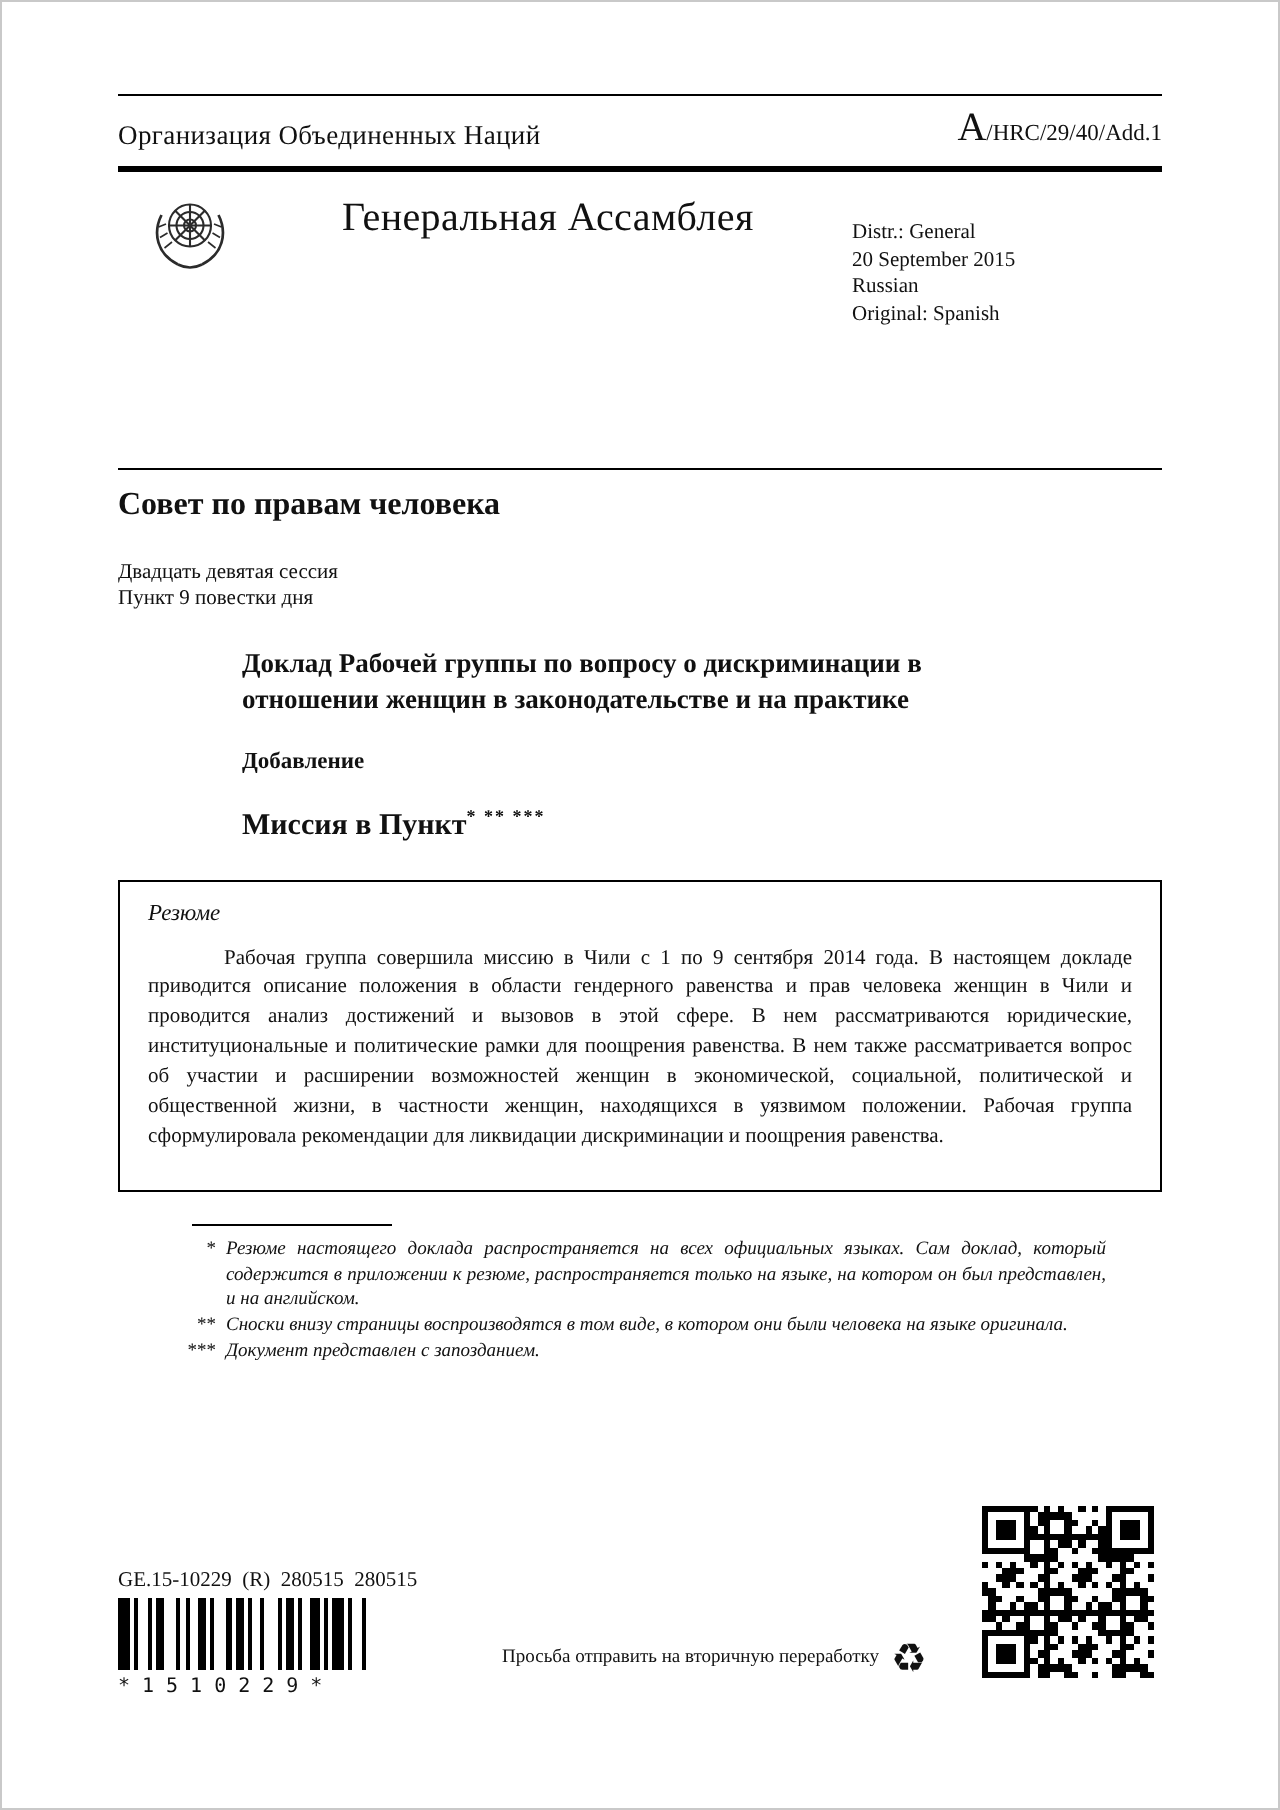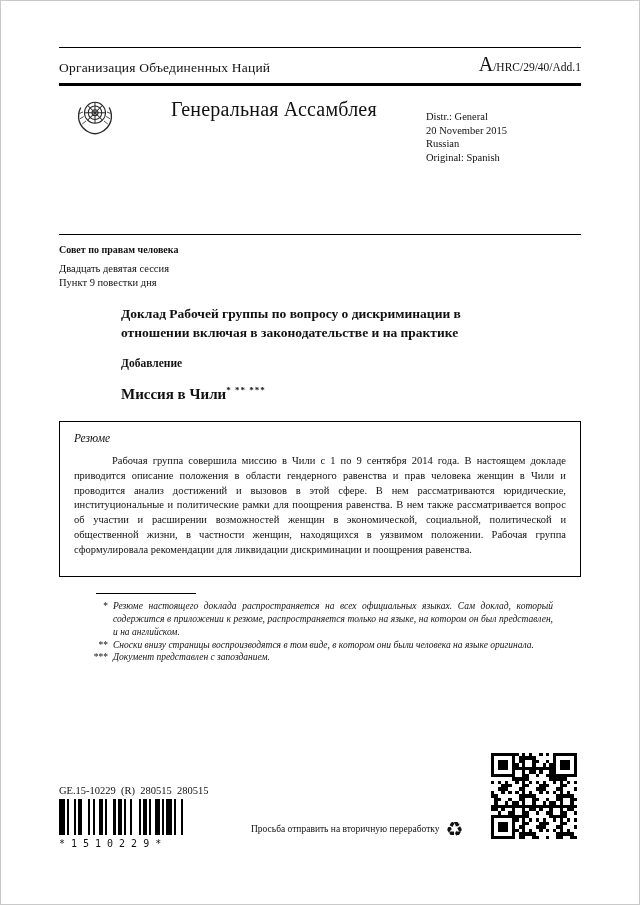--- a/index.html
+++ b/index.html
@@ -18,21 +18,21 @@
   .org-name { font-size:13.5px; letter-spacing:.2px;text-align:center; }
   .doc-symbol { font-size:11.5px; white-space:nowrap; }
   .doc-symbol .big { font-size:20px; font-weight:400; }
   
   .header2 { position:relative; margin:0 58px; height:148px; border-bottom:1px solid #000; }
   .emblem { position:absolute; left:12px; top:8px; width:48px; height:48px; }
   .assembly { position:absolute; left:84px; top:12px; font-size:20px; font-weight:normal; letter-spacing:.2px;margin-left:28px; }
   .distr { position:absolute; left:367px; top:24px; font-size:10.5px; line-height:1.3; }
   
   .session { margin:8px 58px 0; font-size:10.5px; line-height:1.3; }
-  .council { font-weight:bold; font-size:10px; margin-bottom:6px; }
+  .council { font-weight:bold; font-size:16px; margin-bottom:16px; }
   .agenda-title { font-weight:bold; width:245px; margin-top:3px; line-height:1.35; }
   
   .title-block { margin:16px 58px 0 120px; }
   .report-title { font-size:13.5px; font-weight:bold; line-height:1.35; max-width:405px; }
   .addendum { font-size:11.5px; font-weight:bold; margin-top:15px; }
   .mission { font-size:15px; font-weight:bold; margin-top:16px; }
   .mission sup { font-size:9px; font-weight:bold; letter-spacing:1px; }
   
   .summary-box { margin:18px 58px 0; border:1px solid #000; padding:8px 14px 18px; box-sizing:border-box; }
   .summary-label { font-style:italic; font-size:11.5px; margin:2px 0 10px; }
@@ -90,36 +90,36 @@
           <line x1="15" y1="40" x2="20" y2="36"></line>
           <line x1="53" y1="26" x2="48" y2="24"></line>
           <line x1="52" y1="33" x2="47" y2="30"></line>
           <line x1="49" y1="40" x2="44" y2="36"></line>
         </g>
       </svg>
     </div>
     <div class="assembly">Генеральная Ассамблея</div>
     <div class="distr">
       <div>Distr.: General</div>
-      <div>20 November 2015</div>
+      <div>20 September 2015</div>
       <div>Russian</div>
       <div>Original: Spanish</div>
     </div>
   </div>
 
   <div class="session">
     <div class="council">Совет по правам человека</div>
     <div>Двадцать девятая сессия</div>
     <div>Пункт 9 повестки дня</div>
   </div>
 
   <div class="title-block">
-    <div class="report-title">Доклад Рабочей группы по вопросу о дискриминации в отношении включая в законодательстве и на практике</div>
+    <div class="report-title">Доклад Рабочей группы по вопросу о дискриминации в отношении женщин в законодательстве и на практике</div>
     <div class="addendum">Добавление</div>
-    <div class="mission"><span>Миссия в Чили</span><sup>* ** ***</sup></div>
+    <div class="mission"><span>Миссия в Пункт</span><sup>* ** ***</sup></div>
   </div>
 
   <div class="summary-box">
     <div class="summary-label">Резюме</div>
     <div class="summary-body">Рабочая группа совершила миссию в Чили с 1 по 9 сентября 2014 года. В настоящем докладе приводится описание положения в области гендерного равенства и прав человека женщин в Чили и проводится анализ достижений и вызовов в этой сфере. В нем рассматриваются юридические, институциональные и политические рамки для поощрения равенства. В нем также рассматривается вопрос об участии и расширении возможностей женщин в экономической, социальной, политической и общественной жизни, в частности женщин, находящихся в уязвимом положении. Рабочая группа сформулировала рекомендации для ликвидации дискриминации и поощрения равенства.</div>
   </div>
 
   <div class="fn-rule"></div>
 
   <div class="fn-row">

